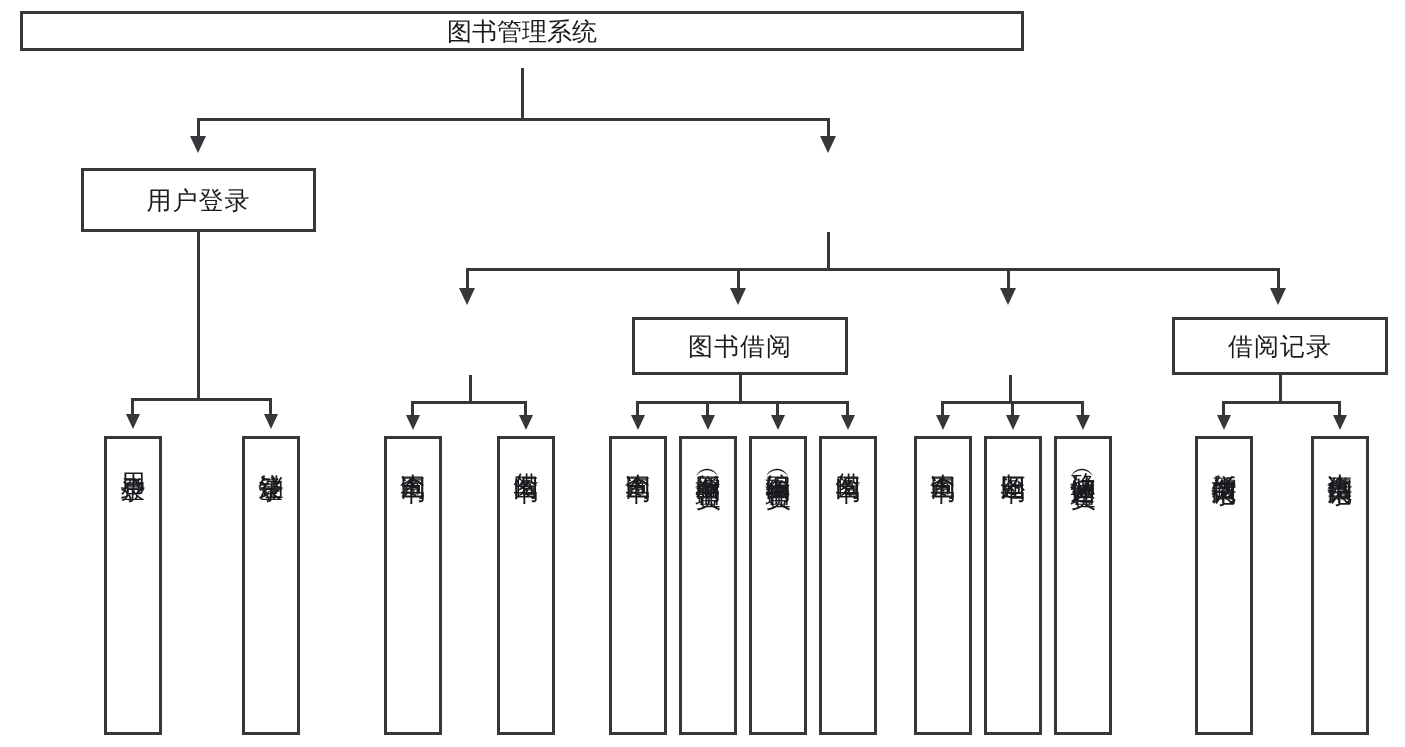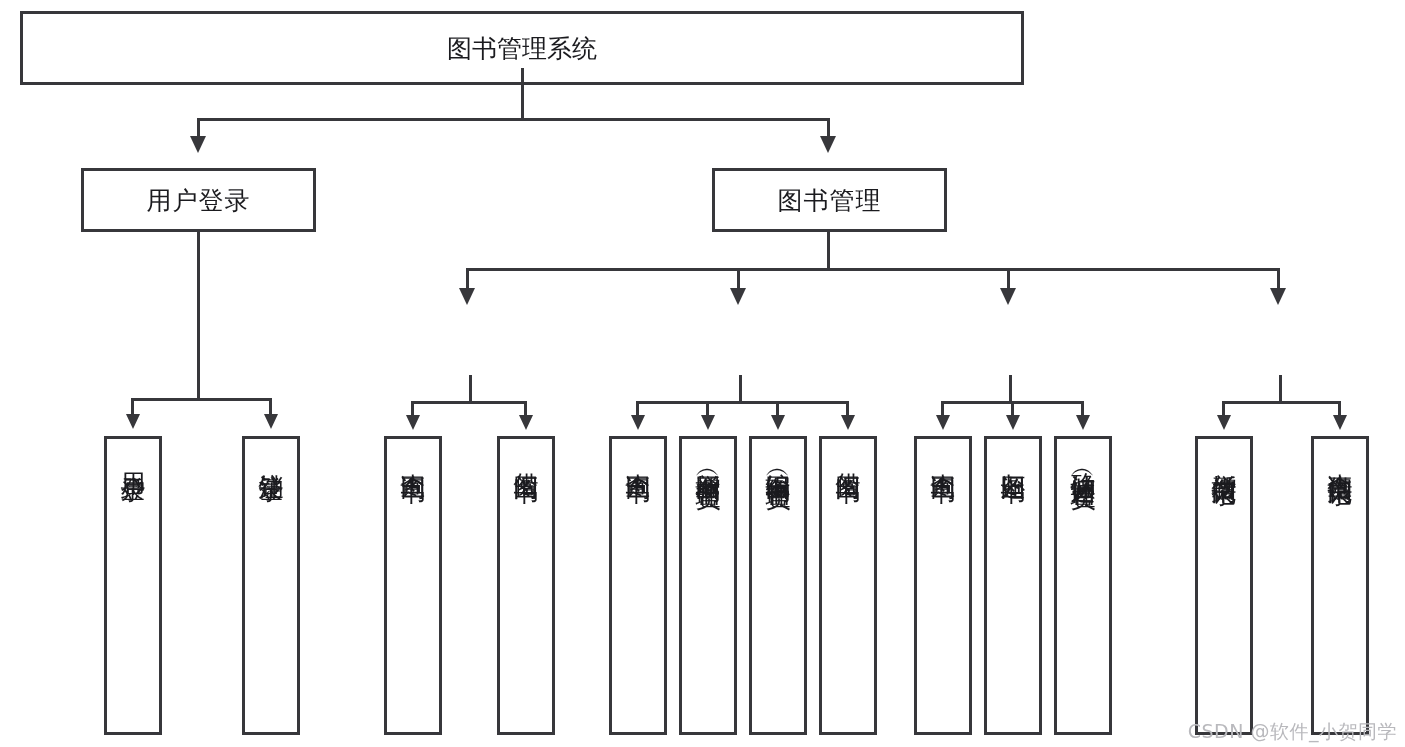--- a/index.html
+++ b/index.html
@@ -80,56 +80,59 @@
     letter-spacing: 0.5px;
     white-space: nowrap;
     pointer-events: none;
   }
 </style>
 </head>
 <body>
 
 <div id="canvas">
 
-  <div class="node root" style="left:20px; top:11px; width:1004px; height:74px;">
+  <div class="node root" style="left:20px; top:11px; width:1004px; height:40px;">
     <span>图书管理系统</span>
   </div>
 
   <div class="ln v" style="left:521px; top:68px; height:52px;"></div>
   <div class="ln h" style="left:197px; top:118px; width:633px;"></div>
   <div class="ln v" style="left:197px; top:118px; height:20px;"></div>
   <div class="arrow" style="left:190px; top:136px;"></div>
   <div class="ln v" style="left:827px; top:118px; height:20px;"></div>
   <div class="arrow" style="left:820px; top:136px;"></div>
 
   <div class="node horiz" style="left:81px; top:168px; width:235px; height:64px;">
     <span>用户登录</span>
-  </div>
-  <div class="node horiz" style="left:712px; top:168px; width:235px; height:64px;">
-    <span>图书管理</span>
   </div>
 
   <div class="ln v" style="left:197px; top:232px; height:168px;"></div>
   <div class="ln h" style="left:131px; top:398px; width:138px;"></div>
   <div class="ln v" style="left:131px; top:398px; height:18px;"></div>
   <div class="arrow small" style="left:126px; top:414px;"></div>
   <div class="ln v" style="left:269px; top:398px; height:18px;"></div>
   <div class="arrow small" style="left:264px; top:414px;"></div>
 
   <div class="ln v" style="left:827px; top:232px; height:38px;"></div>
   <div class="ln h" style="left:466px; top:268px; width:814px;"></div>
   <div class="ln v" style="left:466px; top:268px; height:22px;"></div>
   <div class="arrow" style="left:459px; top:288px;"></div>
   <div class="ln v" style="left:737px; top:268px; height:22px;"></div>
   <div class="arrow" style="left:730px; top:288px;"></div>
   <div class="ln v" style="left:1007px; top:268px; height:22px;"></div>
   <div class="arrow" style="left:1000px; top:288px;"></div>
   <div class="ln v" style="left:1277px; top:268px; height:22px;"></div>
   <div class="arrow" style="left:1270px; top:288px;"></div>
 
+  <div class="node horiz" style="left:632px; top:317px; width:216px; height:58px;">
+    <span>图书借阅</span>
+  </div>
+  <div class="node horiz" style="left:1172px; top:317px; width:216px; height:58px;">
+    <span>借阅记录</span>
+  </div>
 
   <div class="ln v" style="left:469px; top:375px; height:28px;"></div>
   <div class="ln h" style="left:411px; top:401px; width:116px;"></div>
   <div class="ln v" style="left:411px; top:401px; height:16px;"></div>
   <div class="arrow small" style="left:406px; top:415px;"></div>
   <div class="ln v" style="left:524px; top:401px; height:16px;"></div>
   <div class="arrow small" style="left:519px; top:415px;"></div>
 
   <div class="ln v" style="left:739px; top:375px; height:28px;"></div>
   <div class="ln h" style="left:636px; top:401px; width:212px;"></div>
@@ -195,15 +198,14 @@
     <span class="vtext">确认归还（管理员）</span>
   </div>
 
   <div class="node leaf" style="left:1195px; top:436px; width:58px; height:299px;">
     <span class="vtext">新增借阅记录</span>
   </div>
   <div class="node leaf" style="left:1311px; top:436px; width:58px; height:299px;">
     <span class="vtext">查询借阅记录</span>
   </div>
 
-  <div id="watermark">CSDN @软件_小贺同学</div>
 
 </div>
 
 </body></html>

